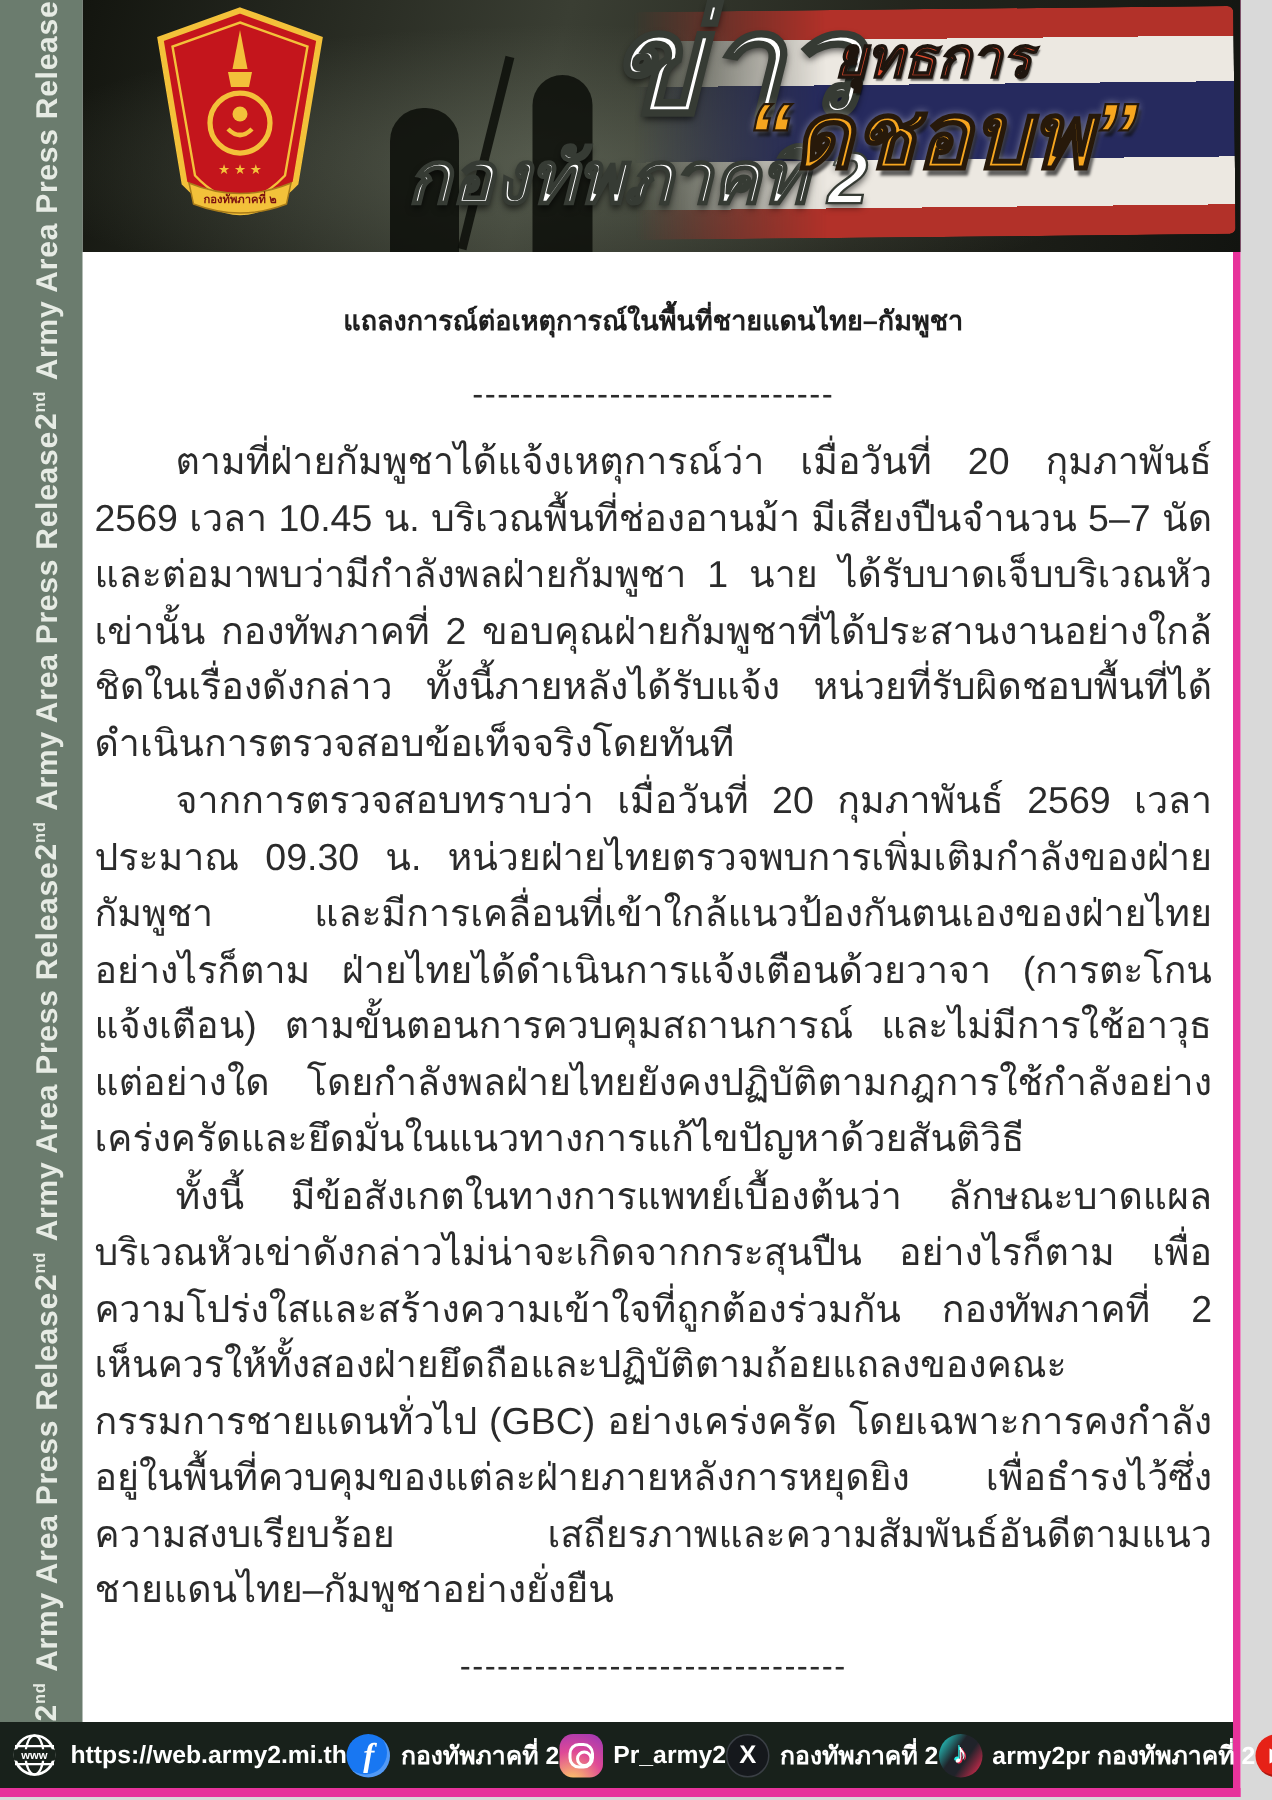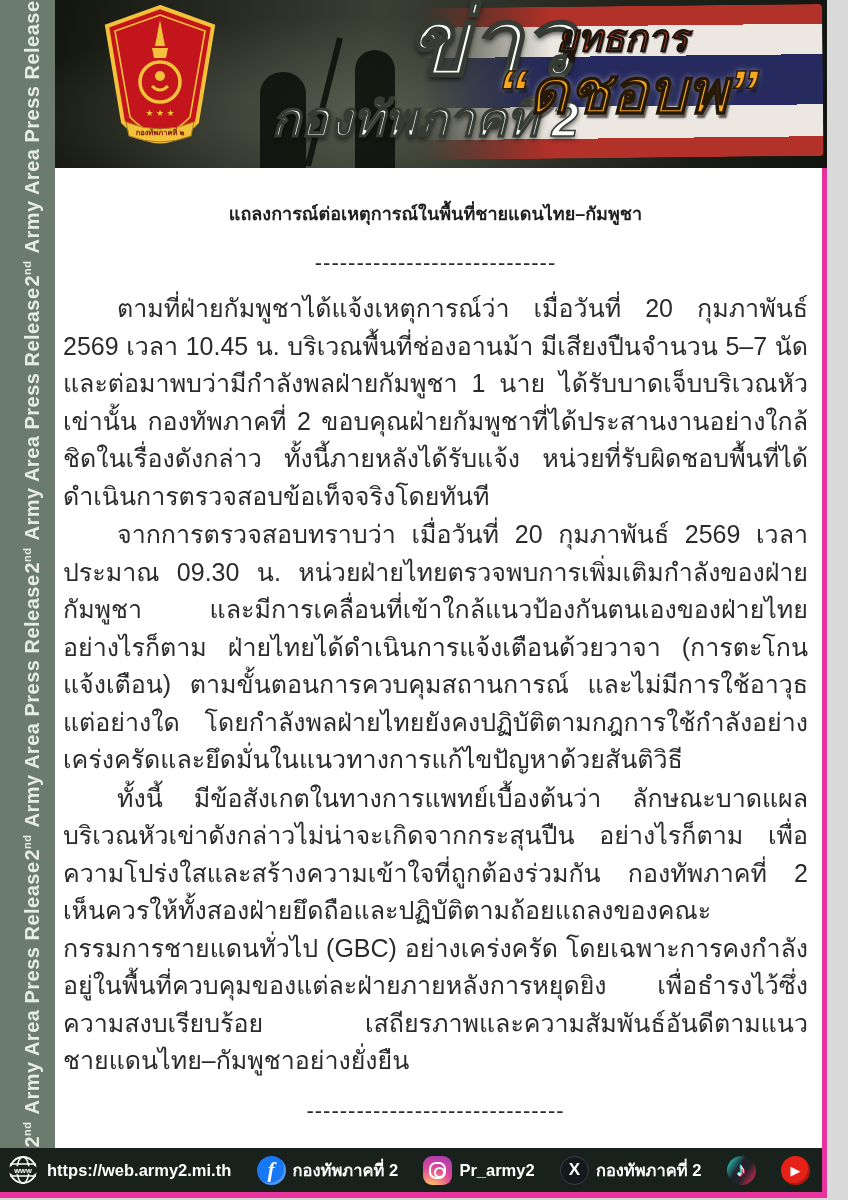--- a/index.html
+++ b/index.html
@@ -155,20 +155,21 @@
         <span>Pr_army2</span>
       </div>
 
       <div class="f-item">
         <span class="f-icon xx">X</span>
         <span>กองทัพภาคที่ 2</span>
       </div>
 
       <div class="f-item">
         <span class="f-icon tk">♪</span>
+        <span>army2pr กองทัพภาคที่ 2</span>
       </div>
 
       <div class="f-item">
         <span class="f-icon yt">▶</span>
 
       </div>
     </div>
 
   </div>
 </div>

